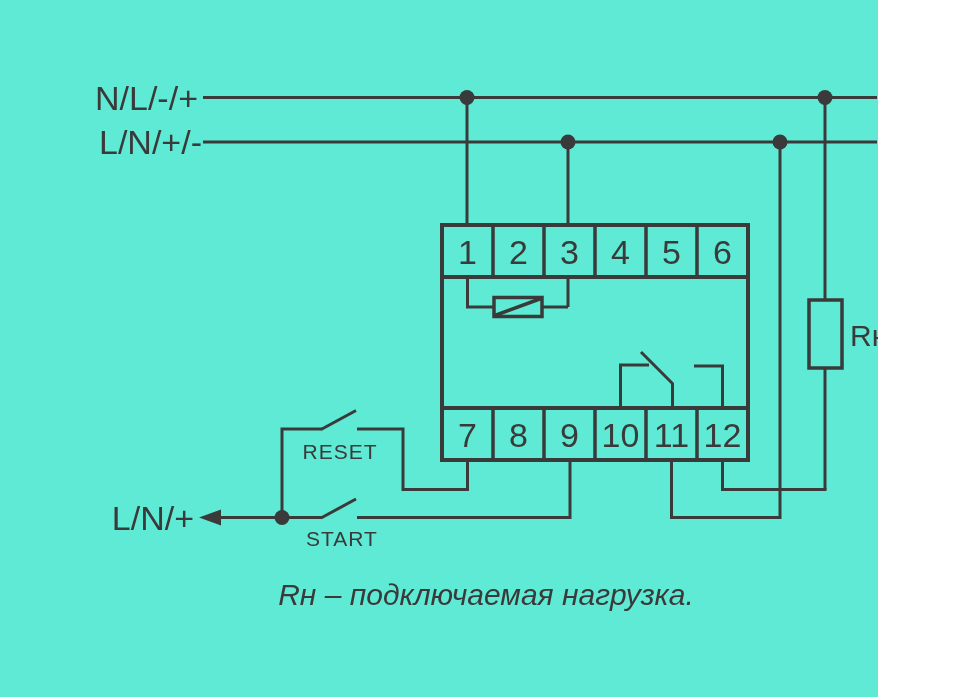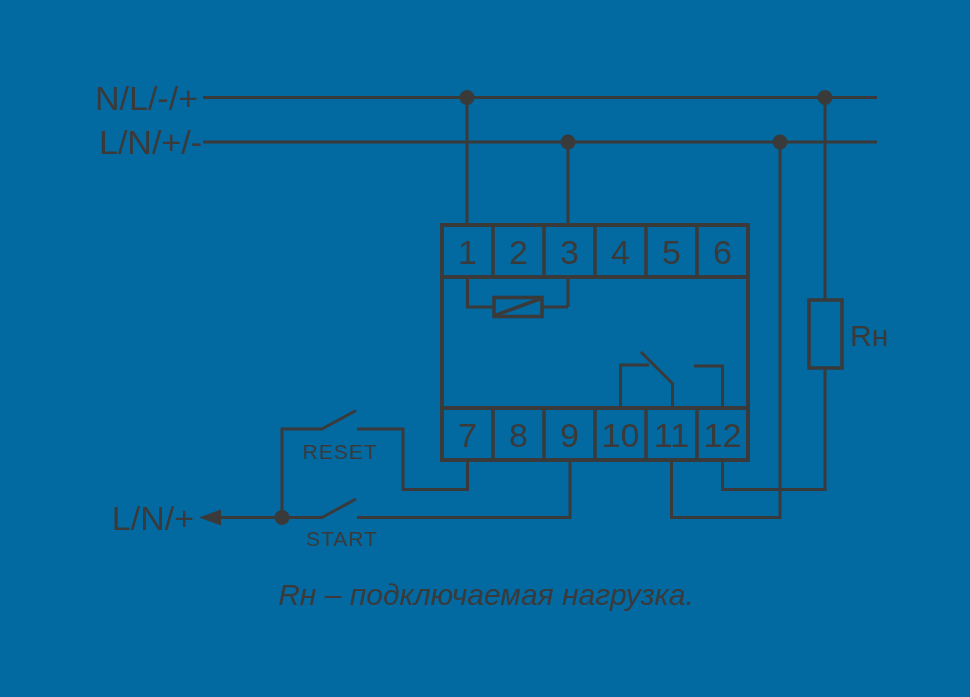--- a/index.html
+++ b/index.html
@@ -1,17 +1,17 @@
 <!DOCTYPE html>
 <html><head>
 <meta charset="utf-8">
 <style>
   html,body{margin:0;padding:0;background:#ffffff;}
   .page{
-    width:970px;height:697px;position:relative;background:#0369a1;
+    width:878px;height:697px;position:relative;background:#5eead4;
     font-family:"Liberation Sans", sans-serif;overflow:hidden;
   }
   svg{display:block;}
   .ink-stroke{stroke:#3a3a3a;fill:none;}
   .wire{stroke-width:3;stroke-linecap:butt;}
   .device{stroke-width:4;}
   .sep{stroke-width:3.5;}
   .sym{stroke-width:3.5;}
   .dot{fill:#3a3a3a;stroke:none;}
   .lbl{fill:#3a3a3a;stroke:none;}

